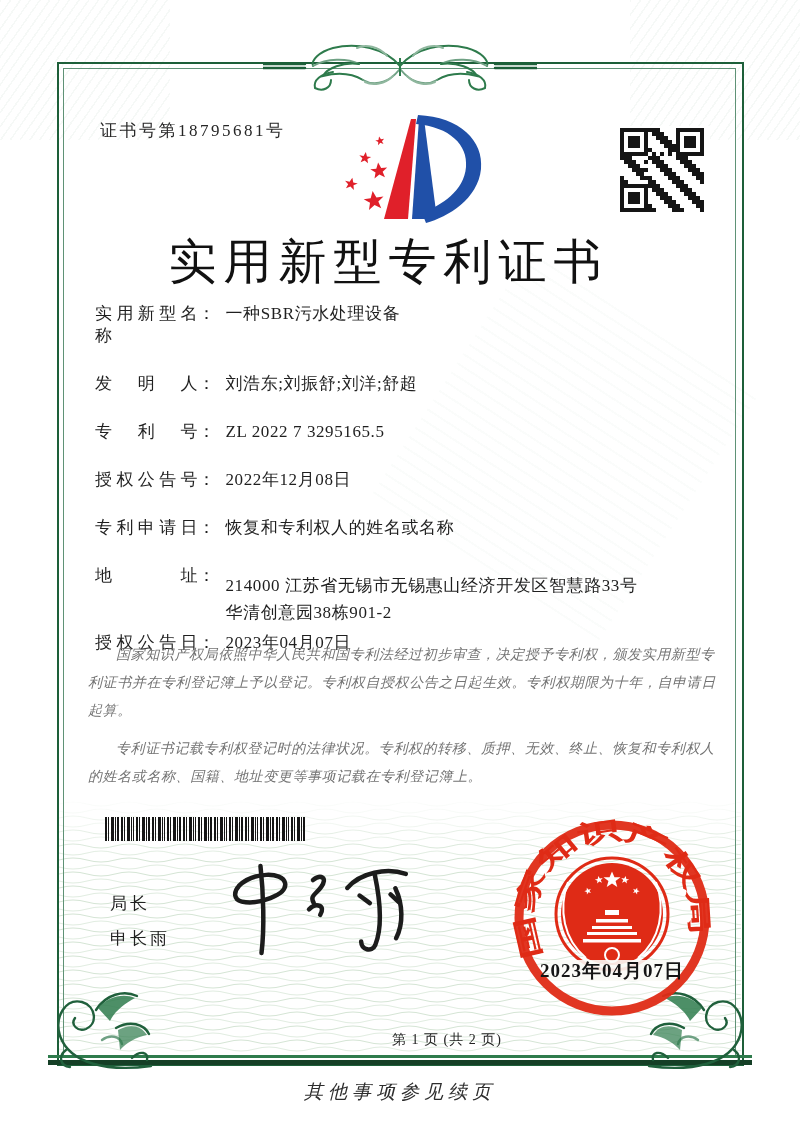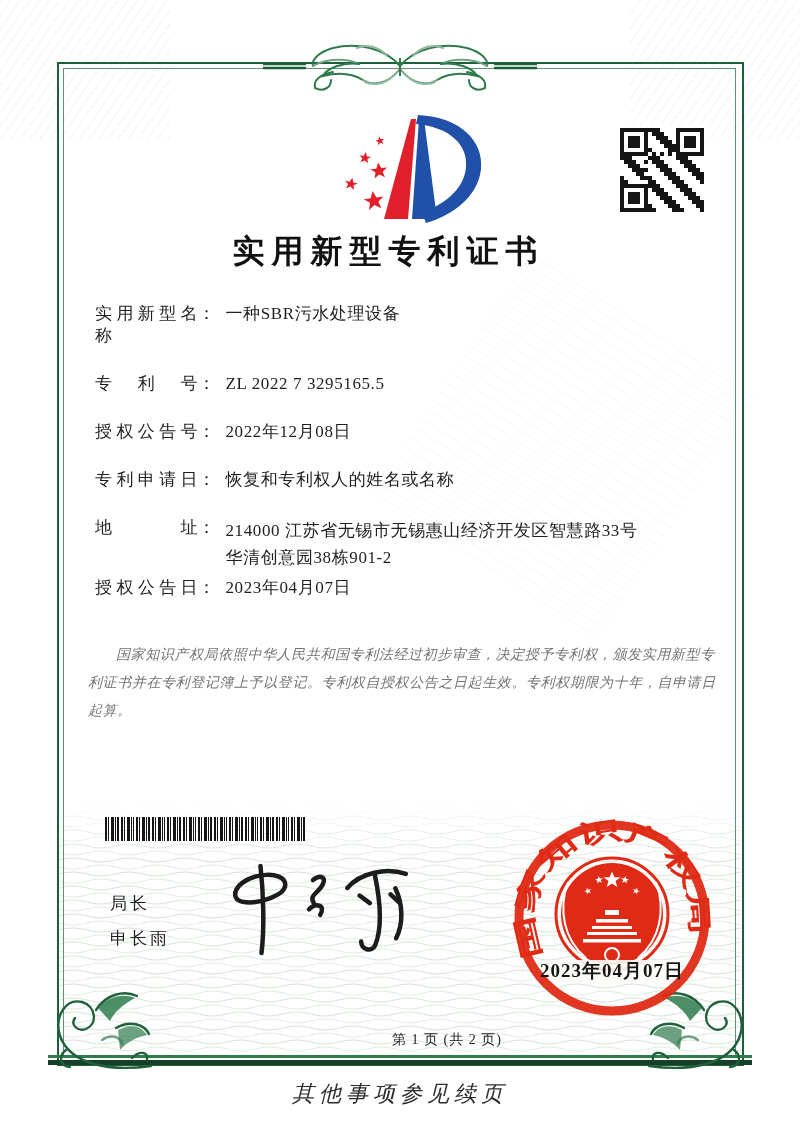--- a/index.html
+++ b/index.html
@@ -16,30 +16,30 @@
         background:repeating-linear-gradient(125deg,rgba(150,185,162,.18) 0 1.5px,transparent 1.5px 8px);}
   .watermark{left:430px;top:300px;width:270px;height:290px;transform:rotate(33deg);opacity:.45;
         background:repeating-linear-gradient(0deg,rgba(170,200,180,.12) 0 2px,transparent 2px 11px);}
 
   
   .cert-no{left:100px;top:119px;font-size:17px;letter-spacing:2.5px;color:#262626;}
   .logo{left:338px;top:110px;width:148px;height:117px;}
   .qr{left:618px;top:126px;width:88px;height:88px;background:#fff;padding:2px;
       display:grid;grid-template-columns:repeat(21,4px);grid-template-rows:repeat(21,4px);}
   .qr .on{background:#151515;}
-  .title{left:0;top:230px;width:777px;text-align:center;font-size:32px;font-weight:700;
+  .title{left:0;top:230px;width:777px;text-align:center;font-size:48px;font-weight:400;
          letter-spacing:7px;color:#111;}
 
   
   .fields{left:95px;top:303px;width:625px;}
   .frow{position:relative;font-size:17px;line-height:22px;margin-bottom:26px;letter-spacing:.5px;}
   .frow.addr-row{margin-bottom:6px;}
   .lbl{display:inline-block;width:103px;text-align:justify;text-align-last:justify;vertical-align:top;}
   .colon{display:inline-block;margin-right:10px;vertical-align:top;}
-  .val{letter-spacing:.6px;}
+  .val{letter-spacing:.6px;margin-top:7px;}
   .addr{display:inline-block;width:424px;line-height:27px;vertical-align:top;}
   .pair2{position:absolute;left:325px;top:0;}
 
   
   .paras{left:88px;top:641px;width:628px;font-size:14px;line-height:28px;
          font-style:italic;letter-spacing:.6px;color:#737373;}
   .paras p{margin:0 0 10px 0;text-indent:2em;}
 
   
   .waves{left:59px;top:798px;width:682px;height:262px;
@@ -49,21 +49,21 @@
   .barcode div{background:#151515;height:100%;}
   .sig-title{left:110px;top:892px;font-size:17px;letter-spacing:3px;
              font-family:"Liberation Sans","DejaVu Sans",sans-serif;color:#222;}
   .sig-name{left:110px;top:927px;font-size:17px;letter-spacing:3px;
             font-family:"Liberation Sans","DejaVu Sans",sans-serif;color:#222;}
   .signature{left:210px;top:850px;width:215px;height:118px;}
   .seal{left:508px;top:818px;width:208px;height:205px;}
 
   
   .page-no{left:0;top:1031px;width:800px;text-align:center;font-size:14px;letter-spacing:1px;color:#222;margin-left:47px;}
-  .footer-note{left:0;top:1079px;width:800px;text-align:center;font-size:22px;letter-spacing:5px;
+  .footer-note{left:0;top:1079px;width:800px;text-align:center;font-size:19px;letter-spacing:5px;
                font-style:italic;color:#2d2d2d;}
   .corner-orn{width:118px;height:94px;}
 </style>
 </head>
 <body>
 
 <div class="page">
 
   <svg width="0" height="0" style="position:absolute">
     <defs>
@@ -154,20 +154,21 @@
         <path d="M80,48 C94,40 108,44 113,54"></path>
         <path d="M96,78 C104,70 113,72 111,80"></path>
         <path d="M30,70 C22,76 24,86 34,87"></path>
         <path d="M66,60 C74,54 84,56 86,64" stroke="#6fa184"></path>
       </g>
       <path d="M62,28 C72,16 88,13 99,18 C88,24 78,32 74,41 Z" fill="#2e7b4c" opacity=".85"></path>
       <path d="M82,50 C94,43 106,46 111,55 C100,57 90,63 84,70 Z" fill="#2e7b4c" opacity=".7"></path>
     </g>
   </svg>
 
+  <div class="abs cert-no">证书号第18795681号</div>
 
   <svg class="abs logo" viewBox="0 0 148 117">
     <path d="M80,5 C122,7 146,31 143,59 C140,89 110,107 88,113 L84,103 C104,95 126,81 128,57 C130,35 112,17 78,14 Z" fill="#2050a8"></path>
     <polygon points="73,9 78,9 70,109 46,109" fill="#e0202a"></polygon>
     <polygon points="81,9 86,9 99,109 74,109" fill="#2050a8"></polygon>
     <use href="#star" transform="translate(42,31) scale(0.45) rotate(-12)" fill="#e0202a"></use>
     <use href="#star" transform="translate(27,48) scale(0.6) rotate(8)" fill="#e0202a"></use>
     <use href="#star" transform="translate(41,61) scale(0.85) rotate(-6)" fill="#e0202a"></use>
     <use href="#star" transform="translate(13,74) scale(0.65) rotate(12)" fill="#e0202a"></use>
     <use href="#star" transform="translate(36,91) scale(1.0) rotate(-8)" fill="#e0202a"></use>
@@ -617,38 +618,42 @@
       <div class="on"></div>
     </div>
 
   <div class="abs title">实用新型专利证书</div>
 
   <div class="abs fields">
     <div class="frow">
       <span class="lbl">实用新型名称</span><span class="colon">：</span><span class="val">一种SBR污水处理设备</span>
     </div>
     <div class="frow">
+      <span class="lbl">发明人</span><span class="colon">：</span><span class="val">刘浩东;刘振舒;刘洋;舒超</span>
+    </div>
+    <div class="frow">
       <span class="lbl">专利号</span><span class="colon">：</span><span class="val">ZL 2022 7 3295165.5</span>
     </div>
     <div class="frow">
       <span class="lbl">授权公告号</span><span class="colon">：</span><span class="val">2022年12月08日</span>
     </div>
     <div class="frow">
       <span class="lbl">专利申请日</span><span class="colon">：</span><span class="val">恢复和专利权人的姓名或名称</span>
     </div>
     <div class="frow addr-row">
       <span class="lbl">地址</span><span class="colon">：</span><span class="val addr">214000 江苏省无锡市无锡惠山经济开发区智慧路33号华清创意园38栋901-2</span>
     </div>
     <div class="frow">
       <span class="lbl">授权公告日</span><span class="colon">：</span><span class="val">2023年04月07日</span>
     </div>
   </div>
 
   <div class="abs paras">
     <p>国家知识产权局依照中华人民共和国专利法经过初步审查，决定授予专利权，颁发实用新型专利证书并在专利登记簿上予以登记。专利权自授权公告之日起生效。专利权期限为十年，自申请日起算。</p>
+    <p>专利证书记载专利权登记时的法律状况。专利权的转移、质押、无效、终止、恢复和专利权人的姓名或名称、国籍、地址变更等事项记载在专利登记簿上。</p>
   </div>
 
   <div id="barcode" class="abs barcode">
       <div style="width: 2px; margin-right: 1px;"></div>
       <div style="width: 1px; margin-right: 2px;"></div>
       <div style="width: 3px; margin-right: 1px;"></div>
       <div style="width: 1px; margin-right: 1px;"></div>
       <div style="width: 2px; margin-right: 2px;"></div>
       <div style="width: 2px; margin-right: 1px;"></div>
       <div style="width: 1px; margin-right: 2px;"></div>

